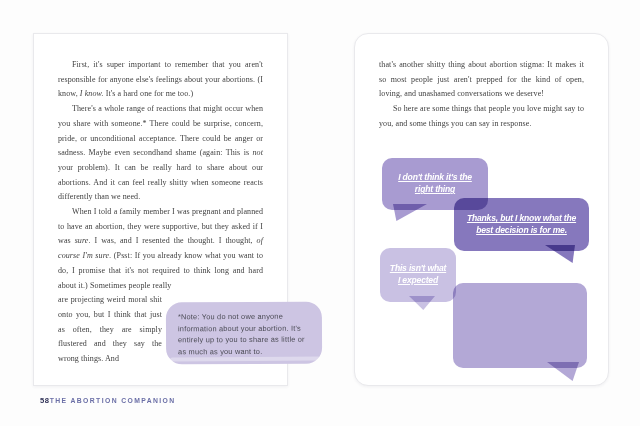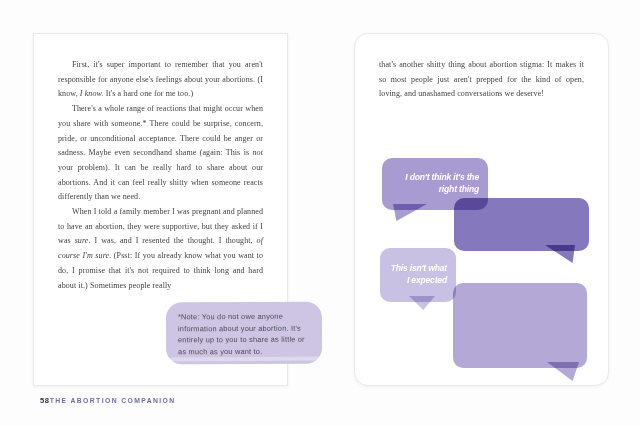--- a/index.html
+++ b/index.html
@@ -39,22 +39,22 @@
   }
 
   
   .bubble-shapes, .bubble-texts { position:absolute; inset:0; }
   .bubble-shapes > div { position:absolute; mix-blend-mode:multiply; }
   .bshape { border-radius:10px; }
   .btail  { }
   .bubble-texts > div {
     position:absolute; display:flex; align-items:center; justify-content:center;
     font-family:"Liberation Sans", sans-serif; font-weight:bold; font-style:italic;
-    font-size:8.6px; line-height:11.6px; color:#ffffff; text-align:right;
-    letter-spacing:-0.2px; padding:0 9px; box-sizing:border-box;
+    font-size:8.6px; line-height:11.6px; color:#ffffff; text-align:center;
+    letter-spacing:-0.2px; padding:0 9px; box-sizing:border-box;text-decoration:underline;
   }
 
   .b1s { left:27px;  top:124px; width:106px; height:52px; }
   .b1t { left:38px;  top:170px; width:34px;  height:17px; clip-path:polygon(0 0,100% 0,10% 100%); }
   .b2s { left:99px;  top:164px; width:135px; height:53px; }
   .b2t { left:190px; top:211px; width:30px;  height:18px; clip-path:polygon(0 0,100% 0,92% 100%); }
   .b3s { left:25px;  top:214px; width:76px;  height:54px; }
   .b3t { left:54px;  top:262px; width:26px;  height:14px; clip-path:polygon(0 0,100% 0,55% 100%); }
   .b4s { left:98px;  top:249px; width:134px; height:85px; }
   .b4t { left:192px; top:328px; width:32px;  height:19px; clip-path:polygon(0 0,100% 0,80% 100%); }
@@ -72,43 +72,46 @@
 </head>
 <body>
 
 <div class="spread">
 
   <div class="page page-left">
     <div class="text-col">
       <p><span>First, it's super important to remember that you aren't responsible for anyone else's feelings about your abortions. (I know, </span><i>I know.</i><span> It's a hard one for me too.)</span></p>
       <p><span>There's a whole range of reactions that might occur when you share with someone.* There could be surprise, concern, pride, or unconditional acceptance. There could be anger or sadness. Maybe even secondhand shame (again: This is </span><i>not</i><span> your problem). It can be really hard to share about our abortions. And it can feel really shitty when someone reacts differently than we need.</span></p>
       <p><span>When I told a family member I was pregnant and planned to have an abortion, they were supportive, but they asked if I was </span><i>sure</i><span>. I was, and I resented the thought. I thought, </span><i>of course I'm sure.</i><span> (Psst: If you already know what you want to do, I promise that it's not required to think long and hard about it.) Sometimes people really</span></p>
+      <p class="narrow"><span>are projecting weird moral shit onto you, but I think that just as often, they are simply flustered and they say the wrong things. And</span></p>
     </div>
     <div class="note" style="background: rgb(205, 197, 227); border-radius: 16px;">
       <div class="note-text">*Note: You do not owe anyone information about your abortion. It's entirely up to you to share as little or as much as you want to.</div>
     </div>
   </div>
 
   <div class="page page-right">
     <div class="text-col">
       <p class="no-indent"><span>that's another shitty thing about abortion stigma: It makes it so most people just aren't prepped for the kind of open, loving, and unashamed conversations we deserve!</span></p>
+      <p><span>So here are some things that people you love might say to you, and some things you can say in response.</span></p>
     </div>
 
     <div class="bubble-shapes">
       <div class="bshape b1s" style="background: rgb(168, 155, 209);"></div>
       <div class="btail b1t" style="background: rgb(168, 155, 209);"></div>
       <div class="bshape b2s" style="background: rgb(134, 120, 189);"></div>
       <div class="btail b2t" style="background: rgb(134, 120, 189);"></div>
       <div class="bshape b3s" style="background: rgb(201, 193, 227);"></div>
       <div class="btail b3t" style="background: rgb(201, 193, 227);"></div>
       <div class="bshape b4s" style="background: rgb(179, 168, 214);"></div>
       <div class="btail b4t" style="background: rgb(179, 168, 214);"></div>
     </div>
     <div class="bubble-texts">
       <div class="b1s">I don't think it's the right thing</div>
+      <div class="b2s">Thanks, but I know what the best decision is for me.</div>
       <div class="b3s">This isn't what I expected</div>
     </div>
   </div>
 
   <div class="footer footer-left">
     <span class="page-num">58</span>
     <span class="running-title">THE ABORTION COMPANION</span>
   </div>
 
 </div>

